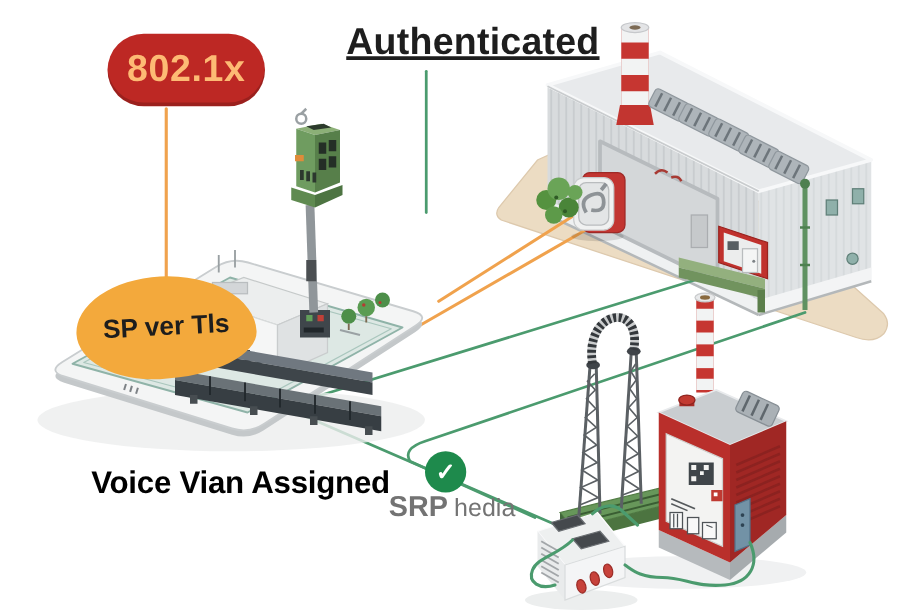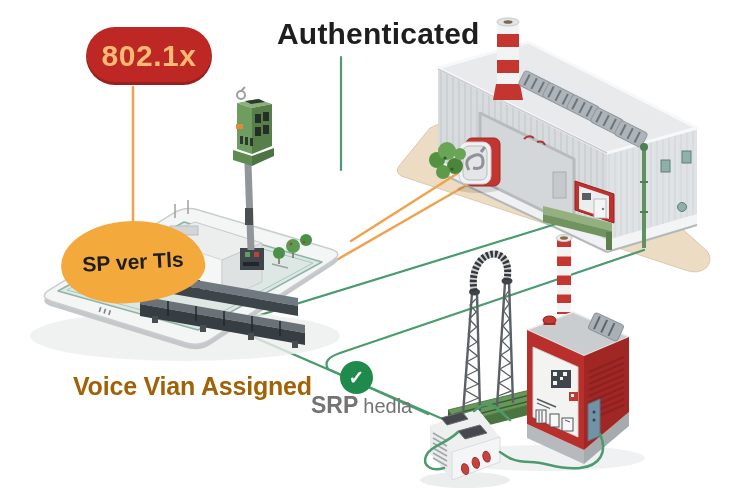--- a/index.html
+++ b/index.html
@@ -4,27 +4,27 @@
 <style>
   html,body{margin:0;padding:0;background:#ffffff;}
   .canvas{position:relative;width:739px;height:493px;background:#fff;overflow:hidden;
           font-family:"Liberation Sans",sans-serif;}
   .scene{position:absolute;left:0;top:0;}
   .overlay{position:absolute;z-index:5;}
   .badge{left:86px;top:27px;width:126px;height:58px;border-radius:30px;
          background:var(--badge-red,#bd2824);display:flex;align-items:center;justify-content:center;
          color:#fdba74;font-size:30px;font-weight:700;letter-spacing:.5px;
          box-shadow:inset 0 -3px 0 rgba(0,0,0,.18);}
-  .title{left:277px;top:17px;font-size:30px;font-weight:700;color:#1e1e1e;letter-spacing:.2px;}
+  .title{left:277px;top:17px;font-size:30px;font-weight:700;color:#1e1e1e;letter-spacing:.2px;text-decoration:underline;}
   .eap{left:281px;top:174px;font-size:23px;font-weight:700;color:#1e1e1e;}
   .bubble{left:61px;top:221px;width:144px;height:82px;background:var(--bubble-orange,#f3a93c);
           border-radius:48% 52% 55% 45% / 52% 58% 42% 48%;transform:rotate(-3deg);
           display:flex;align-items:center;justify-content:center;
           font-size:21px;font-weight:700;color:#1d1d1d;}
-  .vlan{left:73px;top:372px;font-size:25px;font-weight:700;color:#a16207;letter-spacing:-.2px;}
+  .vlan{left:73px;top:372px;font-size:25px;font-weight:700;color:#000000;letter-spacing:-.2px;}
   .check{left:340px;top:361px;width:33px;height:33px;border-radius:50%;
          background:var(--check-green,#1e8a4c);display:flex;align-items:center;justify-content:center;
          color:#fff;font-size:19px;font-weight:700;}
   .srp{left:311px;top:392px;font-size:23px;color:#737373;}
   .srp b{font-weight:700;}
   .srp span{font-size:20px;font-weight:400;margin-left:5px;}
   .ln-orange{stroke:var(--line-orange,#f0a24d);}
   .ln-green{stroke:var(--line-green,#4b9b6e);}
   .fill-red{fill:var(--machine-red,#b92f2b);}
 </style>

